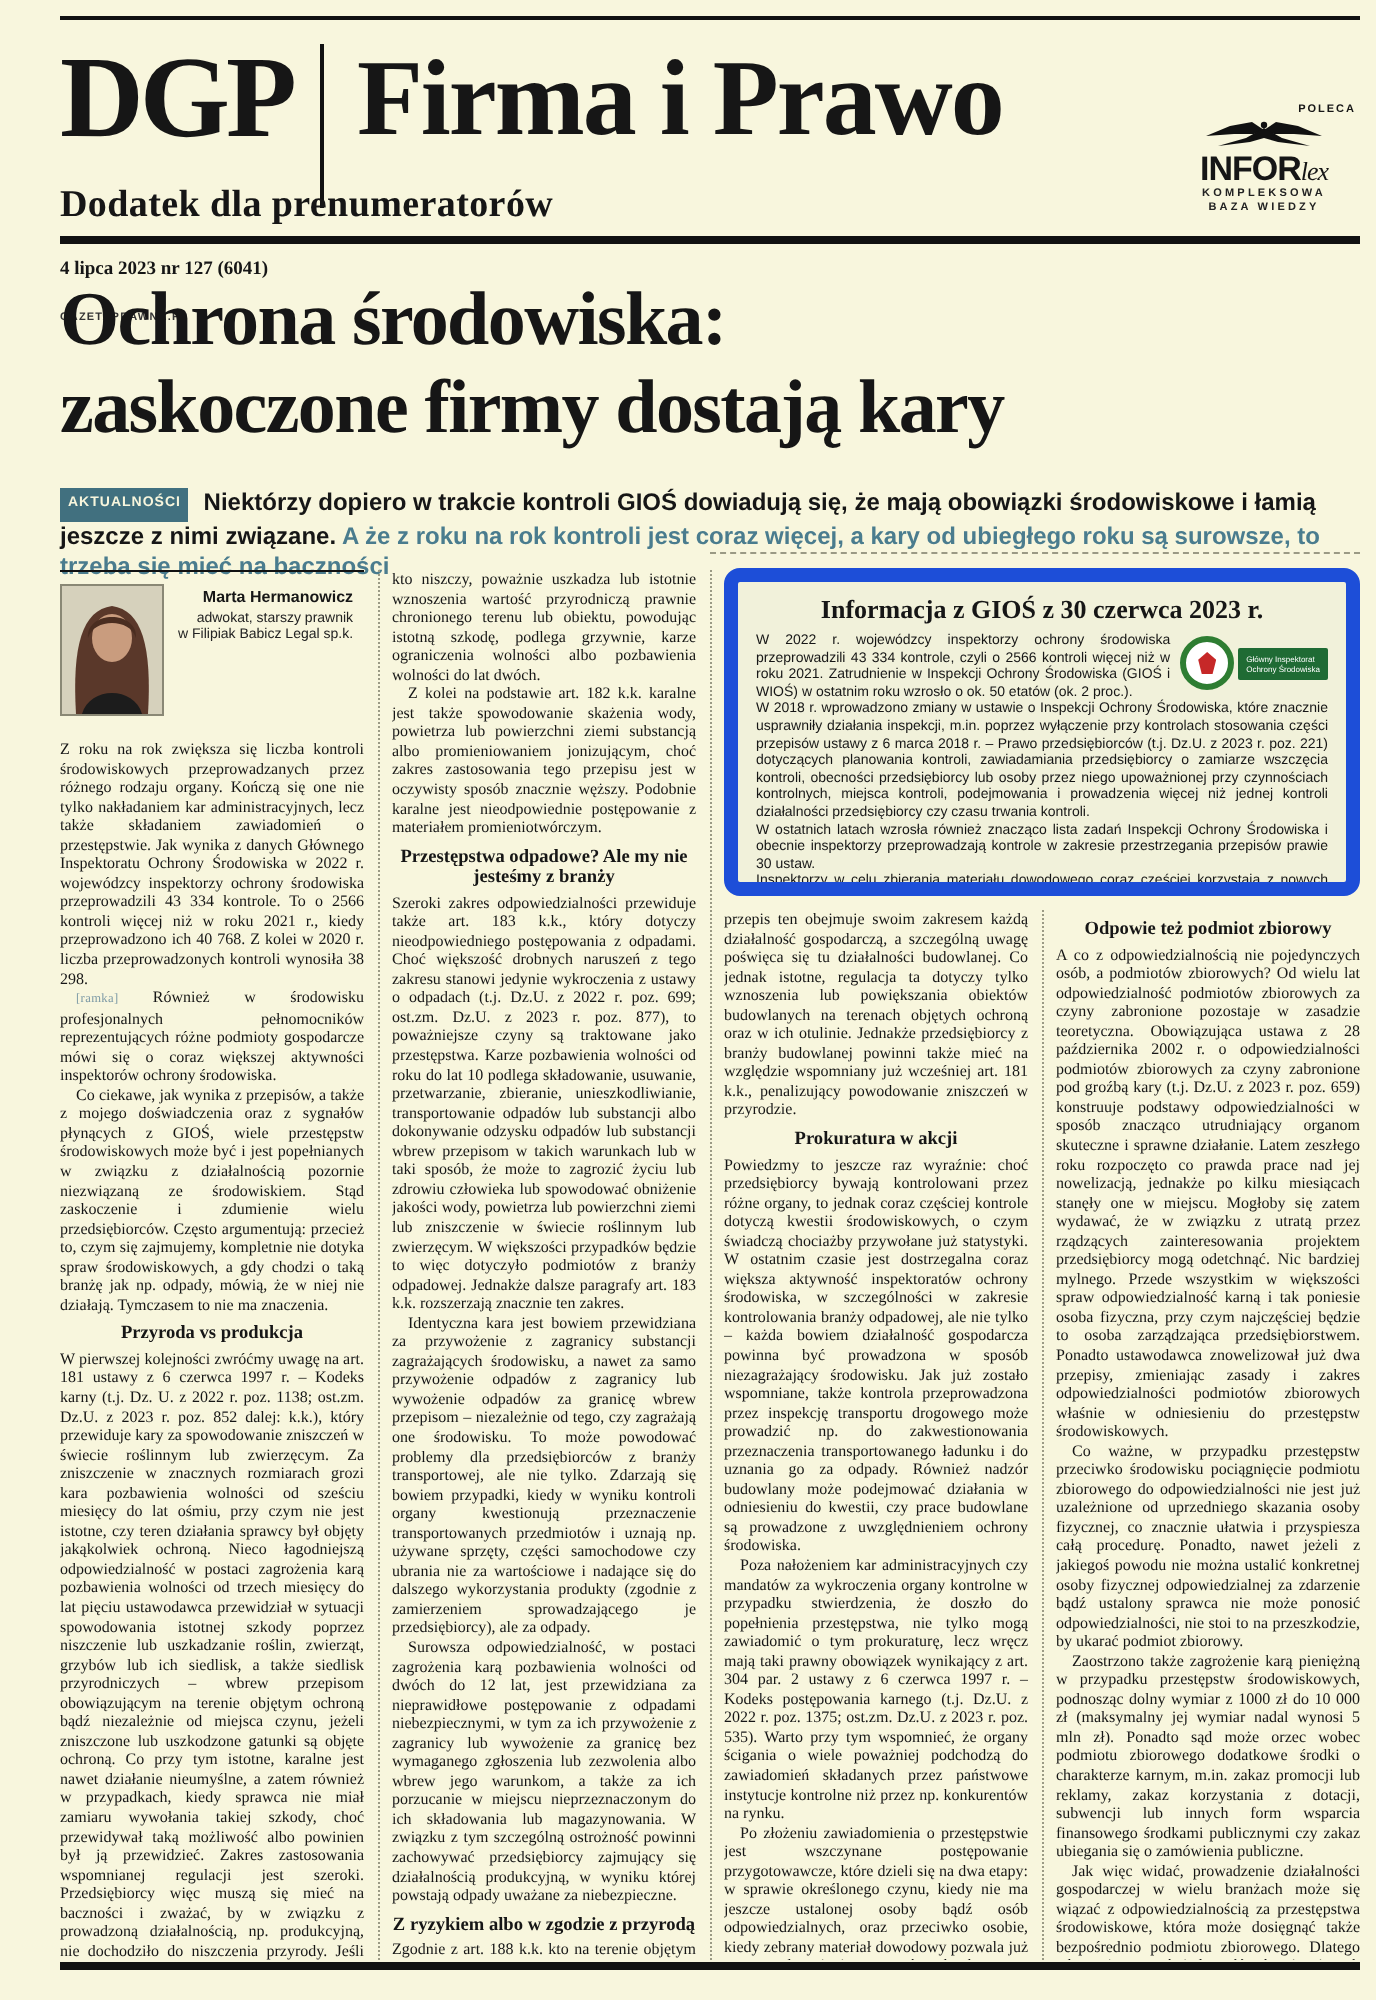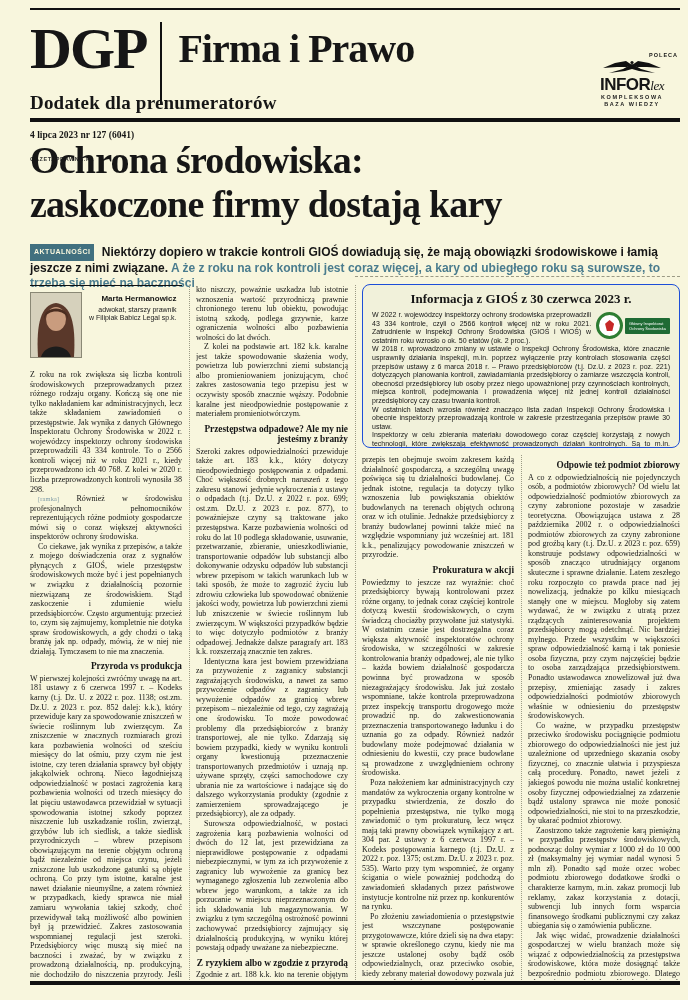--- a/index.html
+++ b/index.html
@@ -6,21 +6,21 @@
   .page{
     position:relative;width:688px;height:1000px;margin:0 auto;
     background:#f8f6dd;overflow:hidden;color:#161616;
     font-family:"Liberation Serif",serif;
   }
   
   .top-rule{position:absolute;left:30px;right:8px;top:8px;height:1.5px;background:#111;}
   .masthead-row{position:absolute;left:30px;top:20px;display:flex;align-items:flex-start;text-align:right;}
   .dgp{font-family:"Liberation Serif",serif;font-weight:900;font-size:58px;line-height:58px;letter-spacing:-2px;}
   .mast-divider{width:2px;height:82px;background:#111;margin:2px 16px 0 14px;}
-  .mast-title{font-family:"Liberation Serif",serif;font-weight:700;font-size:40px;line-height:58px;letter-spacing:-1px;}
+  .mast-title{font-family:"Liberation Serif",serif;font-weight:700;font-size:54px;line-height:58px;letter-spacing:-1px;}
   .sub-row{position:absolute;left:30px;top:92px;display:flex;align-items:baseline;gap:16px;flex-direction:column;}
   .subtitle{font-weight:700;font-size:19px;letter-spacing:0.2px;}
   .date{font-weight:700;font-size:9.5px;}
   .site{font-family:"Liberation Sans",sans-serif;font-weight:700;font-size:5.5px;letter-spacing:0.6px;color:#333;}
   .infor{position:absolute;right:10px;top:52px;width:92px;text-align:center;font-family:"Liberation Sans",sans-serif;}
   .poleca{font-size:5.5px;font-weight:700;letter-spacing:1px;text-align:right;margin-bottom:2px;}
   .infor-name{font-size:17px;font-weight:900;letter-spacing:-0.5px;line-height:17px;}
   .infor-name .lex{font-family:"Liberation Serif",serif;font-style:italic;font-weight:400;font-size:13px;}
   .infor-tag{font-size:5.5px;font-weight:700;letter-spacing:1.6px;line-height:7px;color:#222;}
   .thick-rule{position:absolute;left:30px;right:8px;top:118px;height:3.5px;background:#111;}
@@ -34,37 +34,37 @@
   
   .col{position:absolute;width:152px;overflow:hidden;text-align:justify;
        font-size:8px;line-height:9.55px;hyphens:auto;-webkit-hyphens:auto;}
   #col1{left:30px;top:285px;height:695px;}
   #col2{left:196px;top:285px;height:695px;}
   #col3{left:362px;top:455px;height:525px;}
   #col4{left:528px;top:455px;height:525px;}
   .body-p{margin:0;}
   .body-p.ind{text-indent:8px;}
   .subhead{font-family:"Liberation Serif",serif;font-weight:700;font-size:9.3px;line-height:10.5px;
-           margin:5px 0 2px;text-align:right;}
+           margin:5px 0 2px;text-align:center;}
   .marker{color:#7d9aa6;font-size:6.3px;letter-spacing:0.2px;}
   .vsep{position:absolute;width:0;border-left:1px dotted #9b9a85;}
   #sep1{left:189px;top:285px;height:695px;}
   #sep2{left:355px;top:285px;height:695px;}
   #sep3{left:521px;top:455px;height:525px;}
   .hsep-dashed{position:absolute;left:355px;right:8px;top:276px;border-top:1px dashed #9b9a85;}
   .bottom-rule{position:absolute;left:30px;right:8px;top:981px;height:3.5px;background:#111;}
   
   .author-box{border-top:1.5px solid #111;padding-top:6px;margin-bottom:12px;display:flex;gap:7px;}
   .author-photo{width:50px;height:64px;border:1px solid #8a8875;background:#d4cfba;flex:0 0 auto;}
   .author-meta{font-family:"Liberation Sans",sans-serif;text-align:right;padding-top:2px;}
   .author-name{font-weight:700;font-size:8px;margin-bottom:2px;}
   .author-role{font-size:7px;line-height:8.8px;color:#222;}
   
   .infobox{position:absolute;left:362px;top:284px;width:318px;height:164px;box-sizing:border-box;
-           background:#f1f1da;border:1px solid #1d4ed8;border-radius:8px;padding:6px 9px;overflow:hidden;}
+           background:#f1f1da;border:7px solid #1d4ed8;border-radius:8px;padding:6px 9px;overflow:hidden;}
   .infobox-title{font-family:"Liberation Serif",serif;font-weight:700;font-size:13px;text-align:center;margin:0 0 4px;}
   .infobox-body{font-family:"Liberation Sans",sans-serif;font-size:7px;line-height:8.6px;text-align:justify;hyphens:auto;}
   .box-p{margin:0;}
   .gios-logo{float:right;margin:1px 0 2px 5px;display:flex;align-items:center;gap:2px;}
   .gios-circle{width:21px;height:21px;border-radius:50%;background:#fff;border:3px solid #2e7d32;
                display:flex;align-items:center;justify-content:center;}
   .gios-eagle{width:9px;height:11px;background:#c62828;clip-path:polygon(50% 0,100% 35%,80% 100%,20% 100%,0 35%);}
   .gios-plate{background:#1f6b34;color:#fff;font-family:"Liberation Sans",sans-serif;
               font-size:4px;line-height:5px;padding:3px 4px;border-radius:1px;white-space:nowrap;}
 </style>

